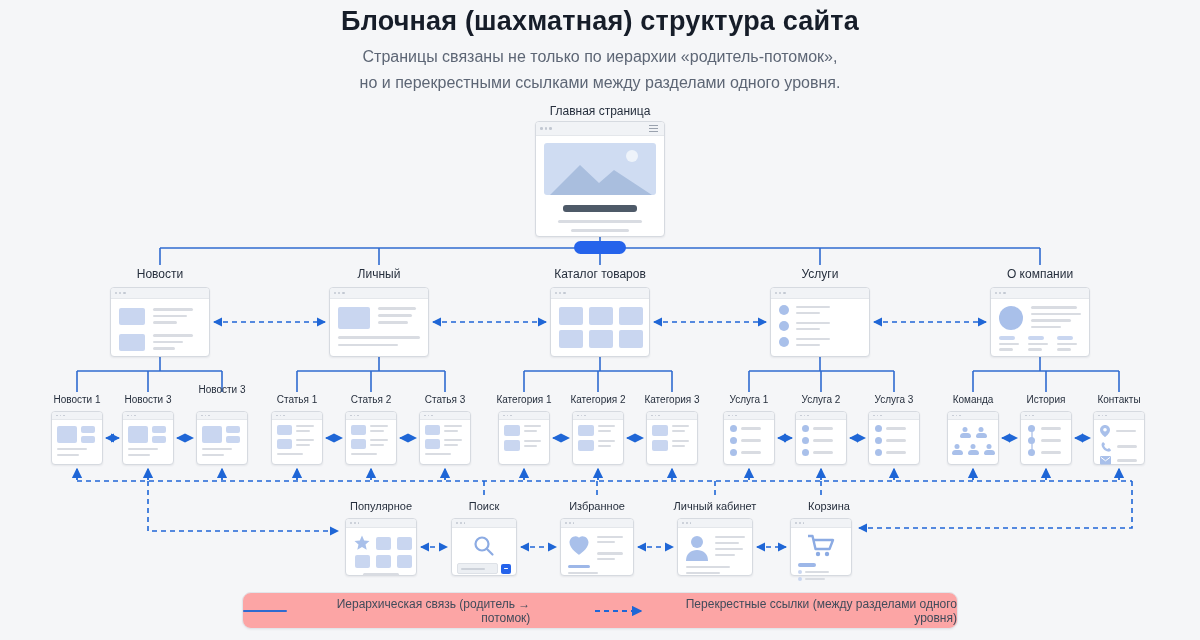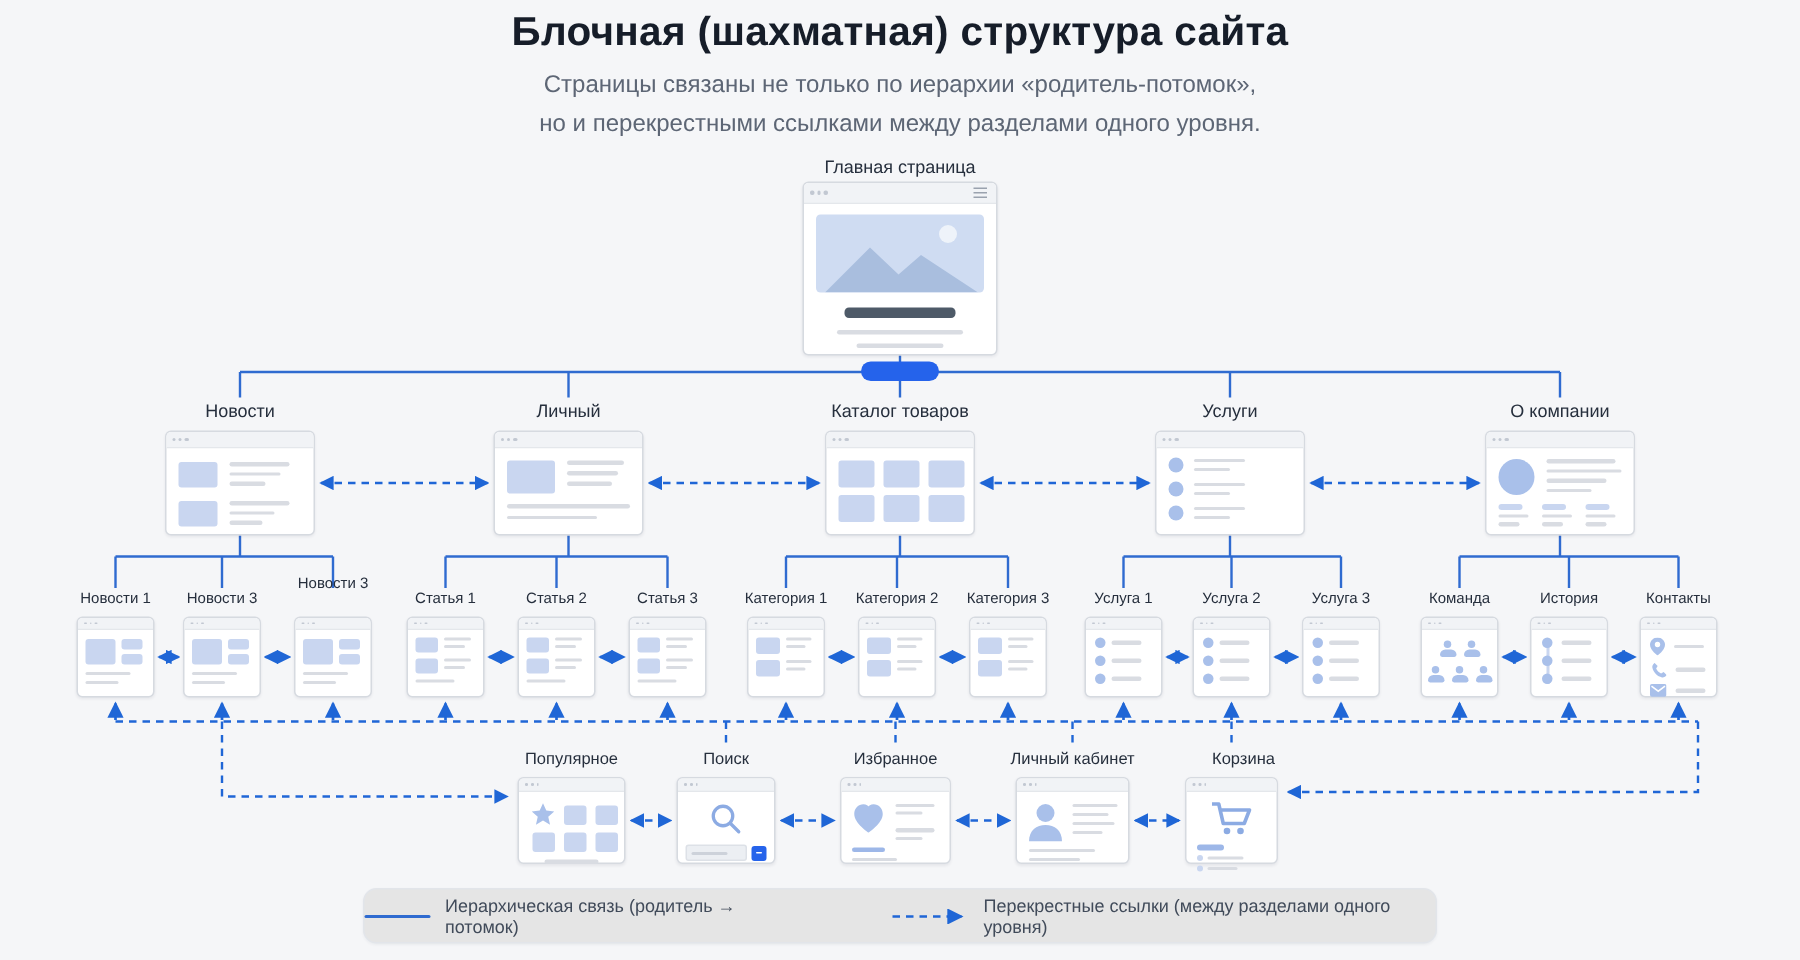--- a/index.html
+++ b/index.html
@@ -21,21 +21,21 @@
   .bar{background:#d9dce2; border-radius:2px;} 
   .bar2{background:#cdd2da; border-radius:2px;} 
   .blk{background:#c9d6f0; border-radius:2px;} 
   .crc{background:#a9c0ea; border-radius:50%;}
   .row{display:flex; align-items:flex-start;}
   .col{display:flex; flex-direction:column;}
   .person{position:relative; display:inline-block; width:11px; height:11px;}
   .person::before{content:""; position:absolute; left:50%; transform:translateX(-50%); top:0; width:5px; height:5px; border-radius:50%; background:#a9c0ea;}
   .person::after{content:""; position:absolute; left:0; bottom:0; width:11px; height:5px; border-radius:5px 5px 2px 2px; background:#a9c0ea;}
   
-  #legend{position:absolute; left:242px; top:592px; width:716px; height:37px; background:#e5e5e5; border:1px solid #e2e5ea; border-radius:9px; box-shadow:0 1px 2px rgba(25,35,60,.05); display:flex; align-items:center; justify-content:center; gap:64px; z-index:2; box-sizing:border-box;}
+  #legend{position:absolute; left:242px; top:592px; width:716px; height:37px; background:#fca5a5; border:1px solid #e2e5ea; border-radius:9px; box-shadow:0 1px 2px rgba(25,35,60,.05); display:flex; align-items:center; justify-content:center; gap:64px; z-index:2; box-sizing:border-box;text-align:right;}
   .leg-item{display:flex; align-items:center; gap:10px; font-size:12px; color:#414b5a;}
   .leg-solid{width:46px; height:2px; background:#2f6bd0; border-radius:1px;}
 </style>
 </head>
 <body>
 
 <div id="stage">
   <div id="title">Блочная (шахматная) структура сайта</div>
   <div id="sub1" class="subtitle">Страницы связаны не только по иерархии «родитель-потомок»,</div>
   <div id="sub2" class="subtitle">но и перекрестными ссылками между разделами одного уровня.</div>

